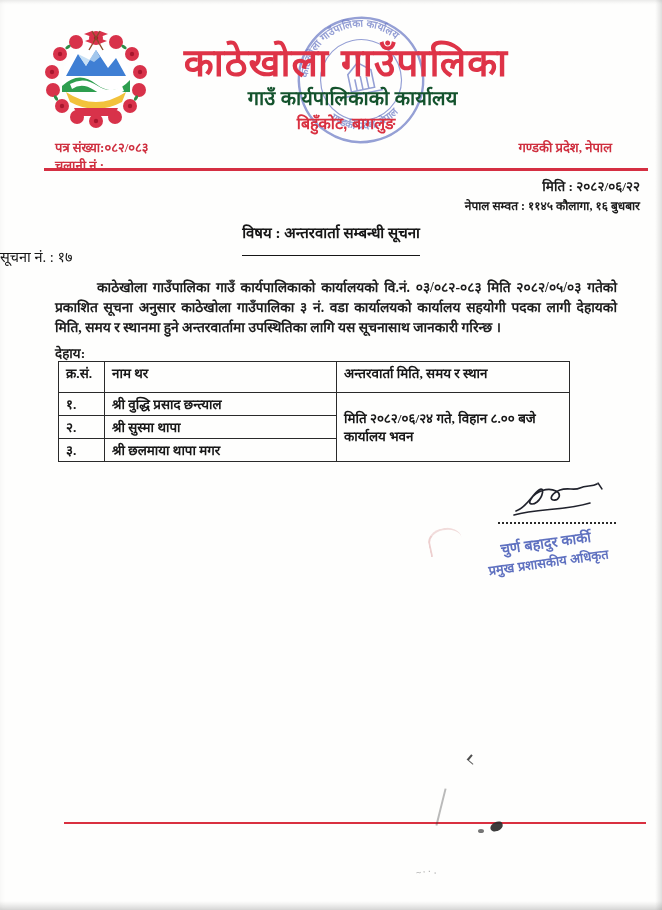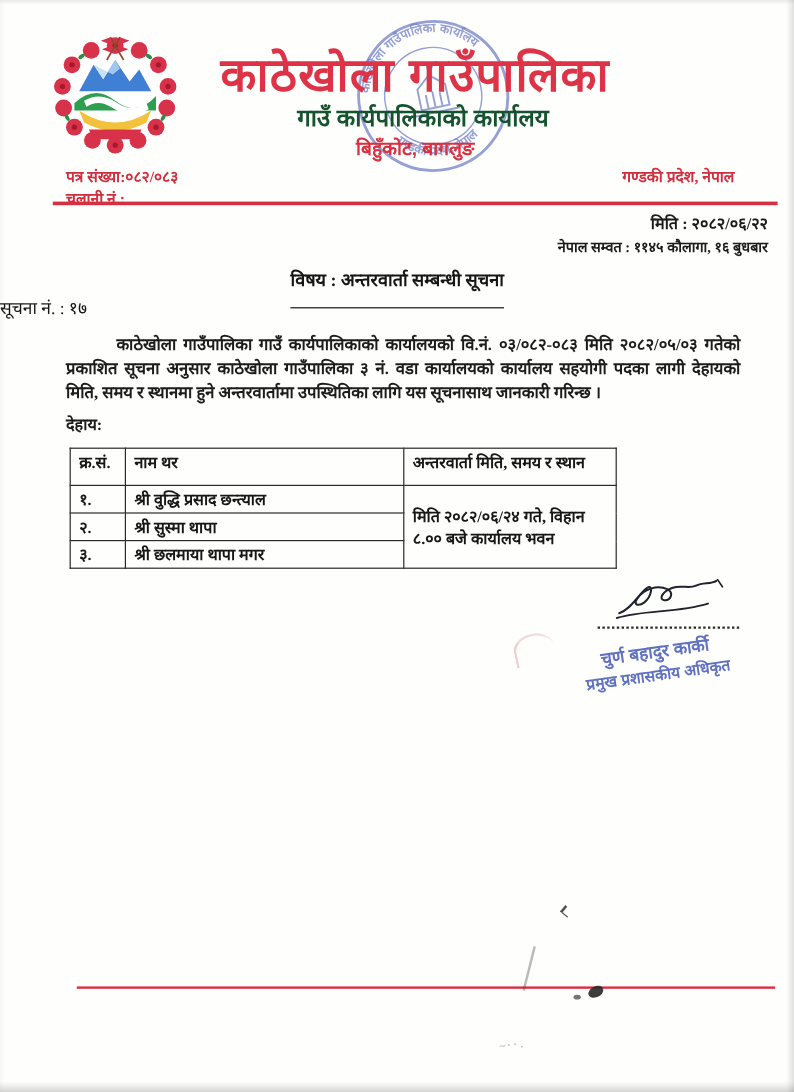--- a/index.html
+++ b/index.html
@@ -57,21 +57,21 @@
 
   
   .body-par {
     left:55px; width:562px; top:278px;
     font-size:13.8px; line-height:20px; text-align:justify; text-indent:42px;
     font-weight:600; color:#1c1c1c;
   }
   .dehaya { left:55px; top:344px; font-size:13.5px; font-weight:600; color:#1c1c1c; }
 
   
-  .tbl-wrap { left:58px; top:373px; width:456px; }
+  .tbl-wrap { left:58px; top:361px; width:512px; }
   table { border-collapse:collapse; width:100%;
     font-size:13.4px; font-weight:600; color:#171717; }
   th,td { border:1.6px solid #2a2a2a; padding:2px 7px; text-align:left; }
   th { font-weight:600; vertical-align:top; height:31px; }
   td { height:22px; }
   .col-sn { width:46px; }
   .col-name { width:232px; }
   .merged { vertical-align:middle; }
 
   

